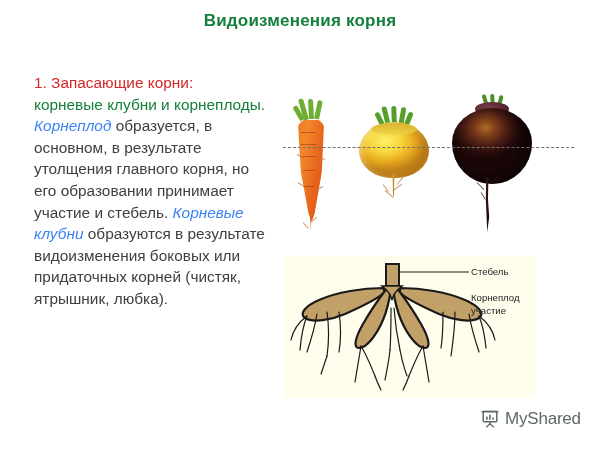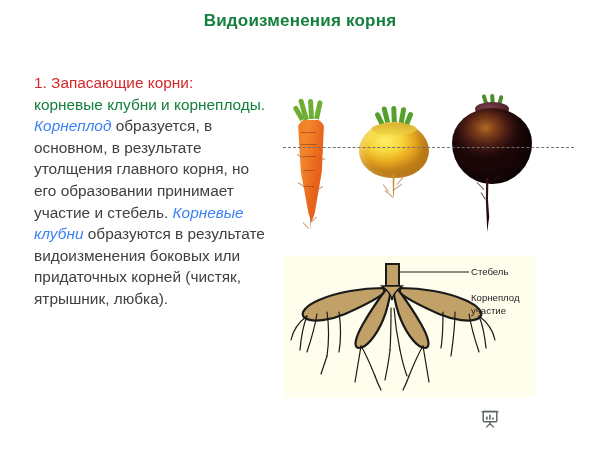--- a/index.html
+++ b/index.html
@@ -321,13 +321,14 @@
   <svg width="20" height="20" viewBox="0 0 20 20">
     <rect x="3.2" y="2.6" width="13.6" height="10.2" rx="1" fill="none" stroke="#5c6a62" stroke-width="1.5"></rect>
     <rect x="6.0" y="7.6" width="1.7" height="3.0" fill="#5c6a62"></rect>
     <rect x="9.1" y="5.8" width="1.7" height="4.8" fill="#5c6a62"></rect>
     <rect x="12.2" y="8.6" width="1.7" height="2.0" fill="#5c6a62"></rect>
     <line x1="10" y1="12.8" x2="10" y2="16.2" stroke="#5c6a62" stroke-width="1.4"></line>
     <line x1="6.2" y1="18.2" x2="10" y2="14.6" stroke="#5c6a62" stroke-width="1.3"></line>
     <line x1="13.8" y1="18.2" x2="10" y2="14.6" stroke="#5c6a62" stroke-width="1.3"></line>
     <line x1="1.6" y1="2.6" x2="18.4" y2="2.6" stroke="#5c6a62" stroke-width="1.5"></line>
   </svg>
+  <span id="watermark-text">MyShared</span>
 </div>
 
 </body></html>

